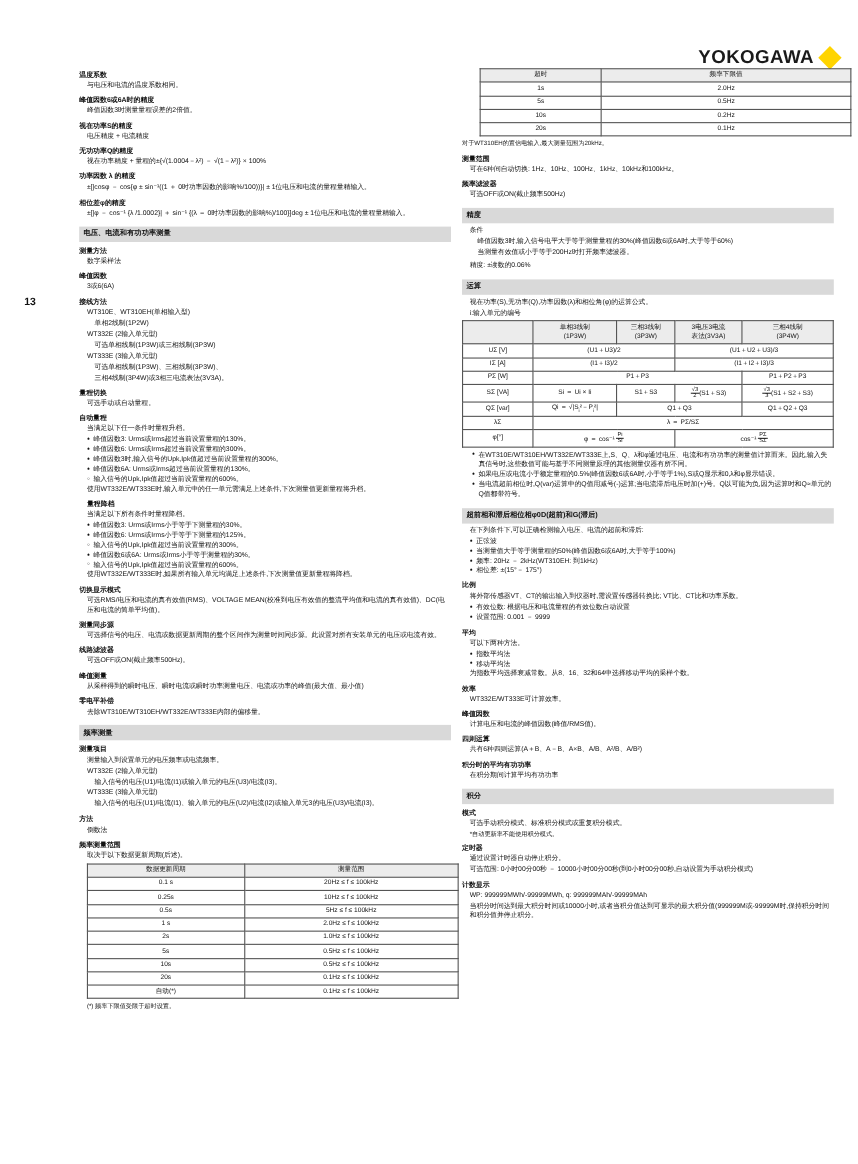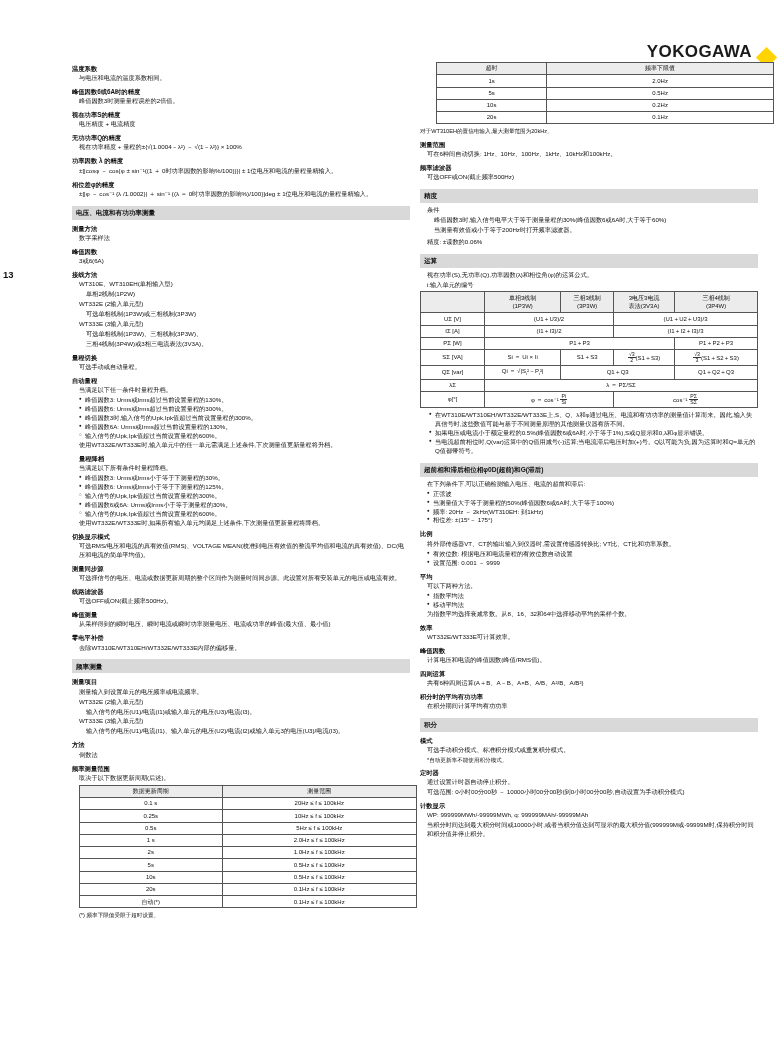--- a/index.html
+++ b/index.html
@@ -8,24 +8,24 @@
     background:#ffffff;
     font-family:"Liberation Sans","DejaVu Sans",sans-serif;
     color:#111;
     font-size:6.2px;
     line-height:1.45;
     position:relative;
     overflow:hidden;
   }
   .page{position:absolute;inset:0;}
   
-  .brand{position:absolute;right:6px;top:40px;display:flex;align-items:flex-end;gap:7px;}
+  .brand{position:absolute;right:18px;top:40px;display:flex;align-items:center;gap:7px;}
   .brand-text{font-size:17px;font-weight:bold;color:#1a1a1a;letter-spacing:.4px;}
   .brand-diamond{width:15px;height:15px;background:#ffd400;transform:rotate(45deg);}
-  .pagenum{position:absolute;left:3px;top:268px;font-size:9.5px;font-weight:bold;color:#111;}
+  .pagenum{position:absolute;left:22px;top:268px;font-size:9.5px;font-weight:bold;color:#111;}
 
   .col{position:absolute;top:60px;width:338px;}
   .col-left{left:72px;}
   .col-right{left:420px;}
 
   h2.sec{
     background:#d9d9d9;
     font-size:6.6px;font-weight:bold;
     padding:2.2px 4px;margin:7px 0 3px 0;
     border:0;

